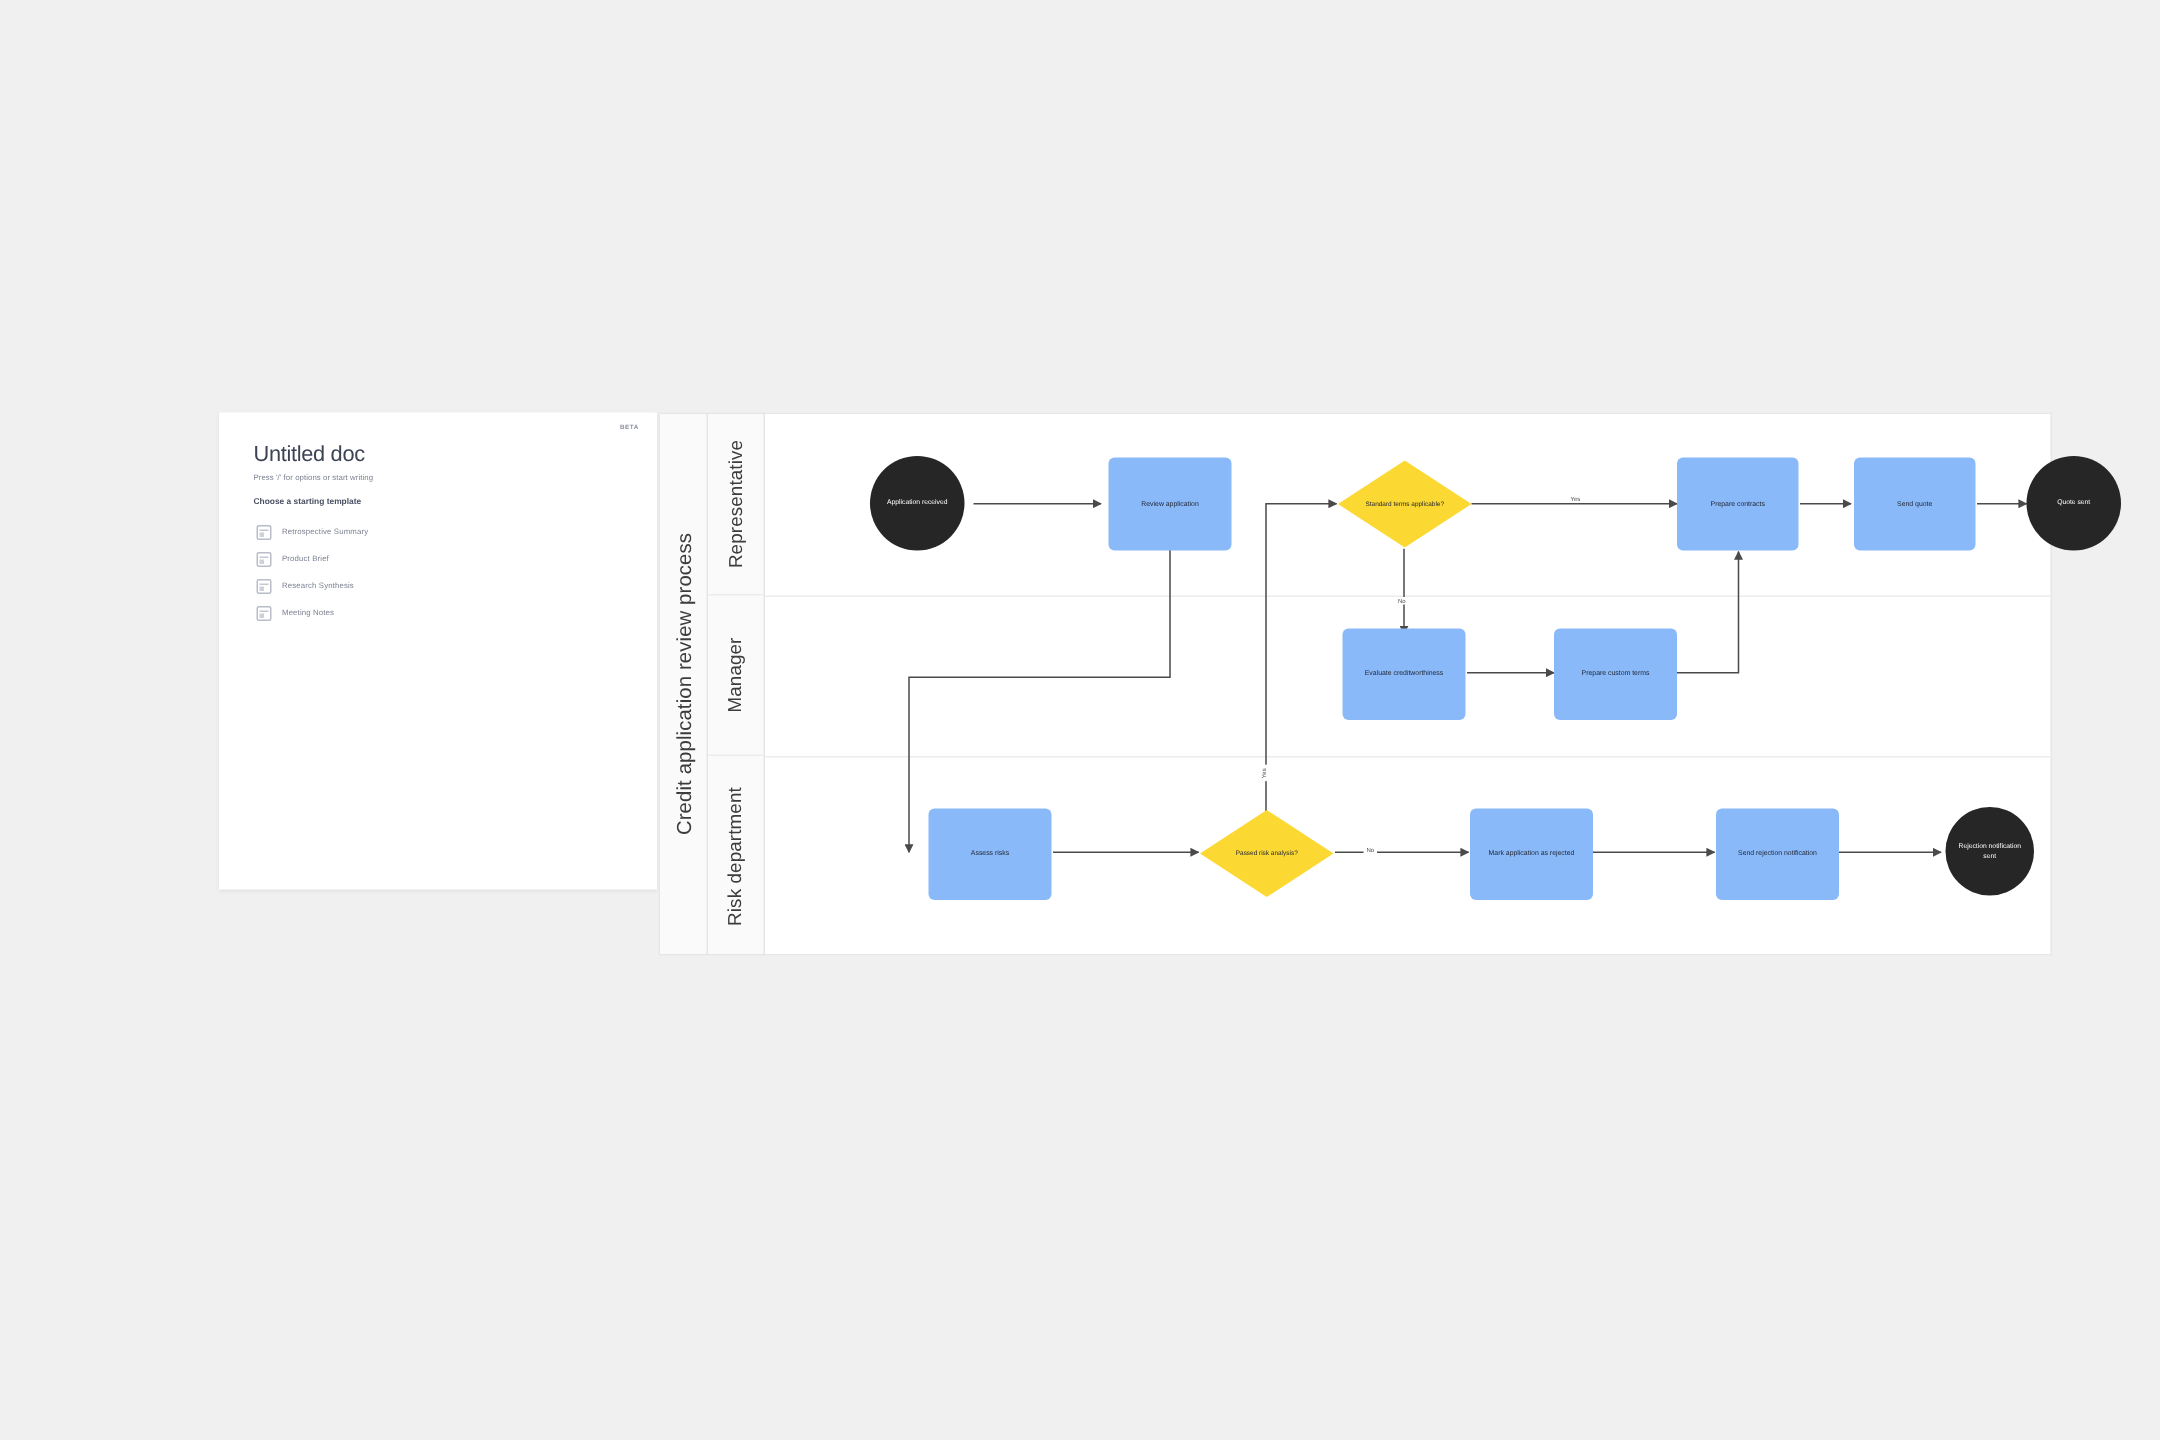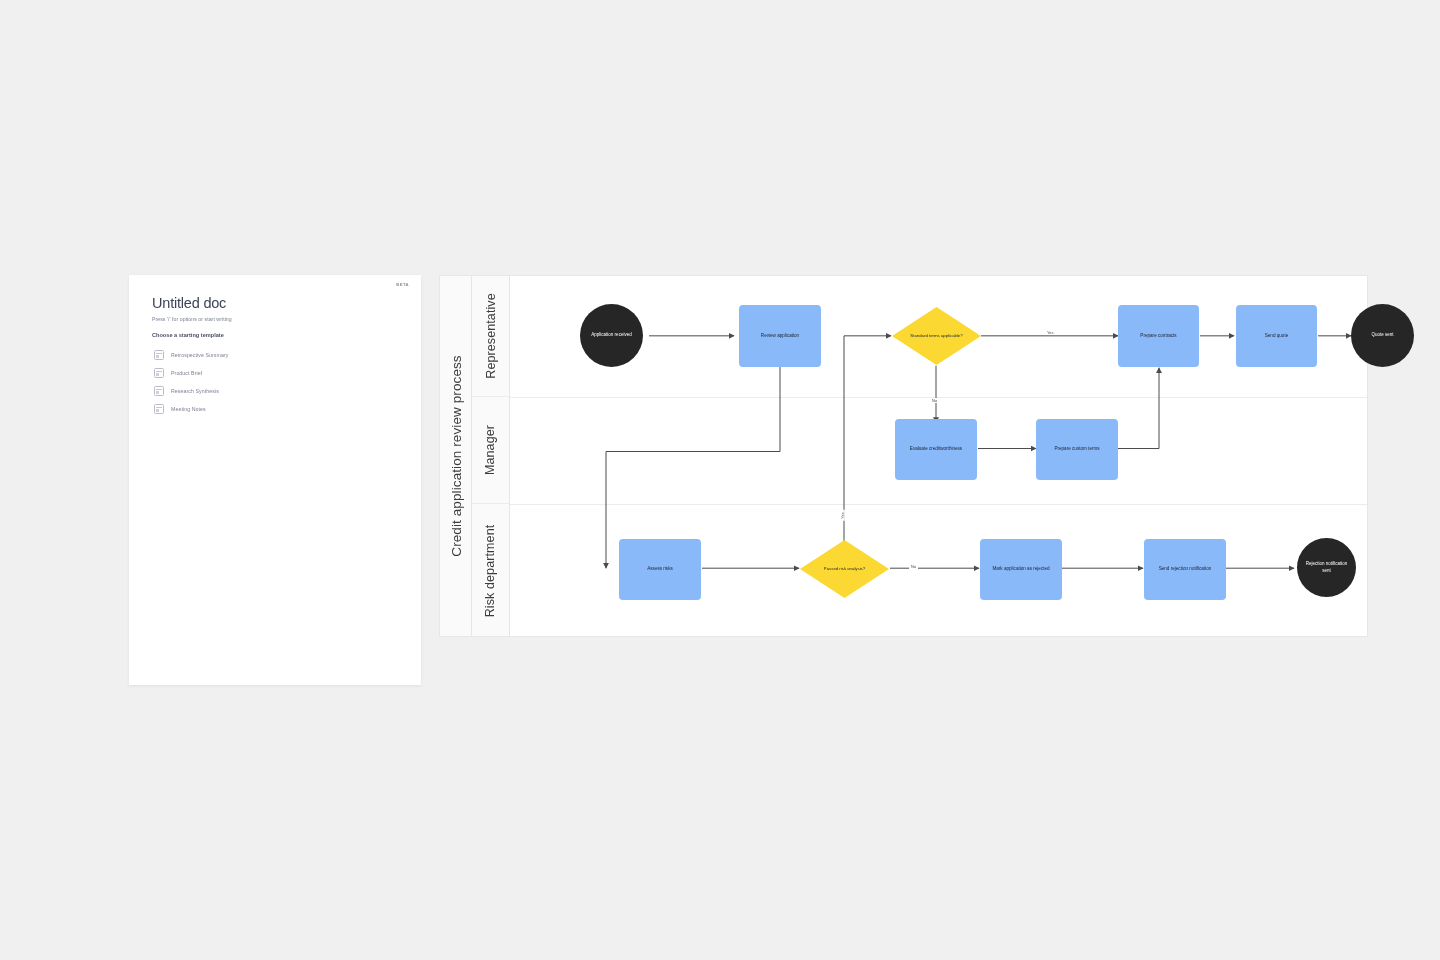--- a/index.html
+++ b/index.html
@@ -6,21 +6,21 @@
   body{
     width:1440px;height:960px;
     background:#f0f0f0;
     font-family:"Liberation Sans", sans-serif;
     overflow:hidden;
     position:relative;
   }
 
   
   #doc-card{
-    position:absolute;left:129px;top:275px;width:292px;height:410px;
+    position:absolute;left:146px;top:275px;width:292px;height:318px;
     background:#ffffff;
     box-shadow:0 1px 3px rgba(0,0,0,0.07);
   }
   #doc-beta{
     position:absolute;right:12px;top:7px;
     font-size:4.2px;letter-spacing:.4px;font-weight:700;color:#8b8f9c;
   }
   #doc-title{
     position:absolute;left:23px;top:20px;
     font-size:14.5px;font-weight:400;color:#3d4355;letter-spacing:-.2px;

